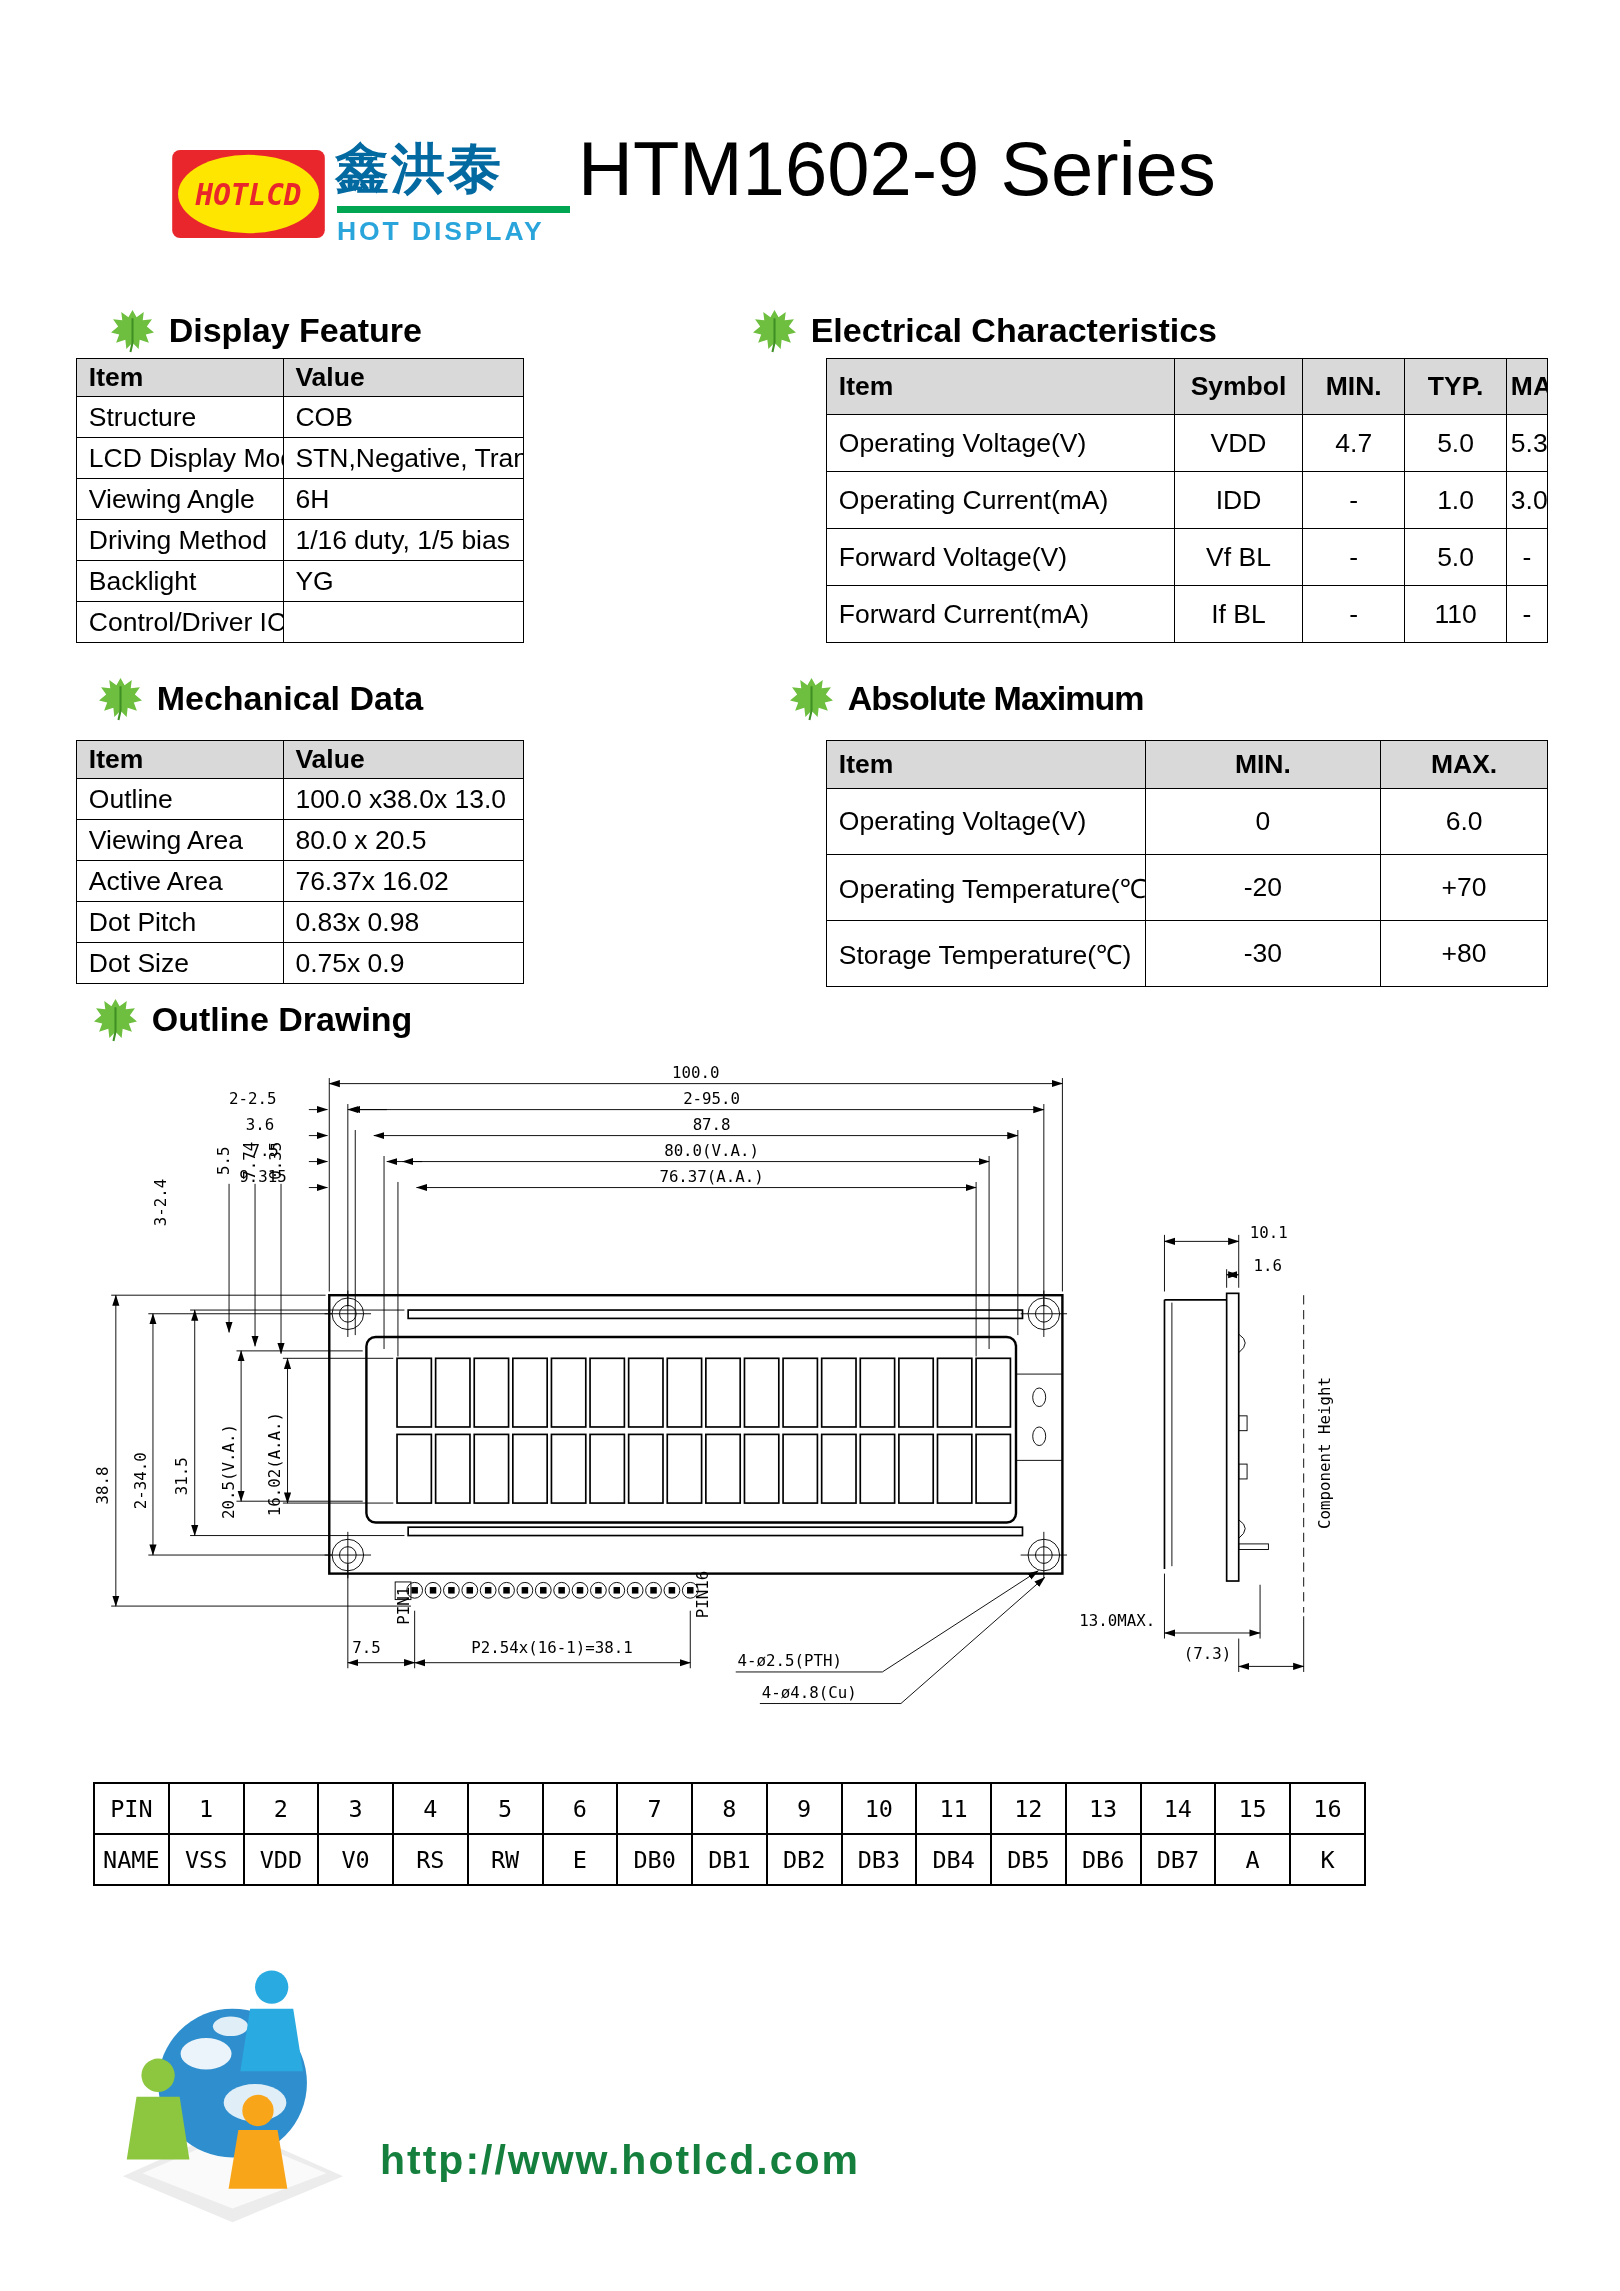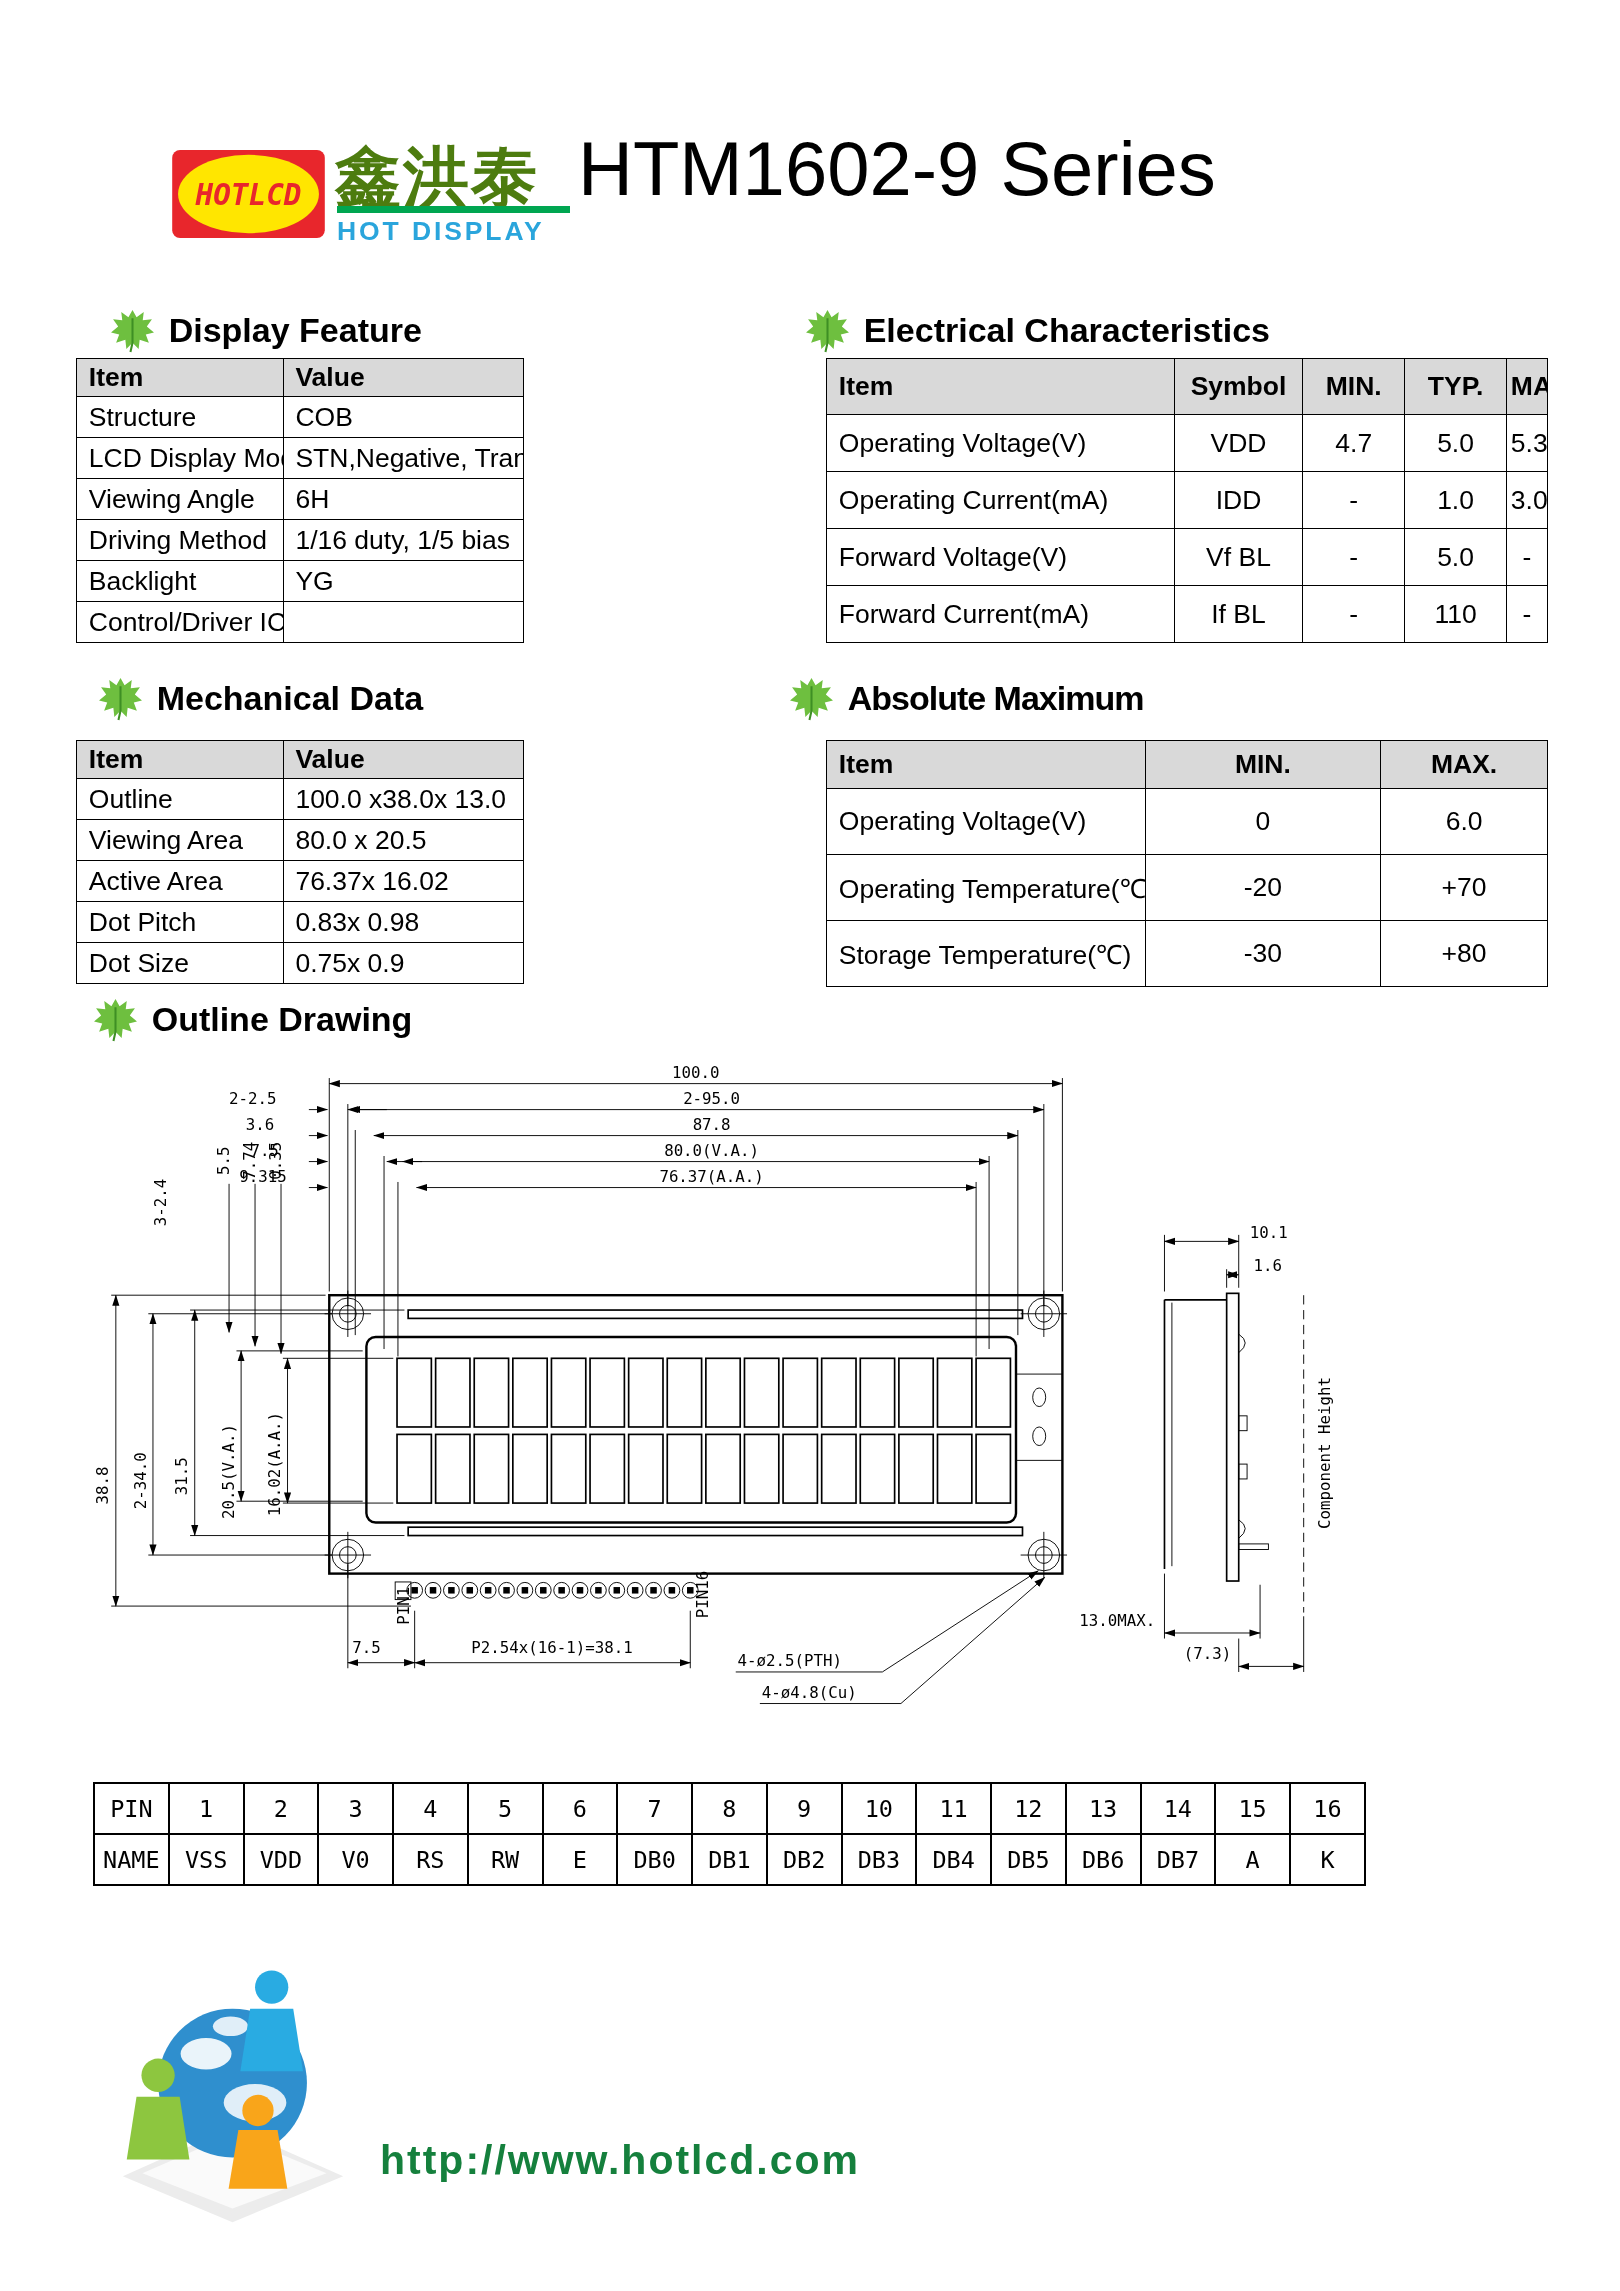--- a/index.html
+++ b/index.html
@@ -2,21 +2,21 @@
 <html><head>
 <meta charset="utf-8">
 <style>
   html,body{margin:0;padding:0;background:#888;}
   #page{position:relative;width:1620px;height:2292px;background:#ffffff;
         font-family:"Liberation Sans",sans-serif;color:#000;overflow:hidden;margin:0 auto;}
   .abs{position:absolute;}
 
   
   #logo-box{left:171px;top:149px;width:155px;height:90px;}
-  #cn-name{left:335px;top:133px;font-size:66px;font-weight:bold;color:#4d7c0f;letter-spacing:2px;}
+  #cn-name{left:335px;top:133px;font-size:54px;font-weight:bold;color:#0369a1;letter-spacing:2px;}
   #green-bar{left:337px;top:206px;width:233px;height:6.9px;background:#00a651;}
   #tagline{left:337px;top:216px;font-size:26.5px;font-weight:bold;color:#2aa5dc;letter-spacing:2.9px;}
   #doc-title{left:578px;top:125px;font-size:76px;color:#000;}
 
   
   .sec-head{display:flex;align-items:center;gap:13.7px;font-size:34px;font-weight:bold;margin-top:17px;}
   .leaf{width:45px;height:45px;flex:0 0 auto;}
 
   
   table{border-collapse:collapse;table-layout:fixed;}
@@ -62,21 +62,21 @@
   <div class="abs" id="doc-title">HTM1602-9 Series</div>
 
   <div class="abs sec-head" style="left:110px;top:291px;">
     <svg class="leaf" viewBox="0 0 44 44">
       <path d="M22 2 L26 9 L33 4 L32 12 L41 11 L36 18 L43 24 L35 26 L38 34 L29 31 L28 40 L22 34 L16 40 L15 31 L6 34 L9 26 L1 24 L8 18 L3 11 L12 12 L11 4 L18 9 Z" fill="#6ebf3f"></path>
       <path d="M22 10 L22 34 L20 43" stroke="#3e8f24" stroke-width="2" fill="none"></path>
     </svg>
     <span>Display Feature</span>
   </div>
 
-  <div class="abs sec-head" style="left:805px;top:291px;">
+  <div class="abs sec-head" style="left:752px;top:291px;">
     <svg class="leaf" viewBox="0 0 44 44">
       <path d="M22 2 L26 9 L33 4 L32 12 L41 11 L36 18 L43 24 L35 26 L38 34 L29 31 L28 40 L22 34 L16 40 L15 31 L6 34 L9 26 L1 24 L8 18 L3 11 L12 12 L11 4 L18 9 Z" fill="#6ebf3f"></path>
       <path d="M22 10 L22 34 L20 43" stroke="#3e8f24" stroke-width="2" fill="none"></path>
     </svg>
     <span>Electrical Characteristics</span>
   </div>
 
   <div class="abs sec-head" style="left:98px;top:659px;">
     <svg class="leaf" viewBox="0 0 44 44">
       <path d="M22 2 L26 9 L33 4 L32 12 L41 11 L36 18 L43 24 L35 26 L38 34 L29 31 L28 40 L22 34 L16 40 L15 31 L6 34 L9 26 L1 24 L8 18 L3 11 L12 12 L11 4 L18 9 Z" fill="#6ebf3f"></path>

